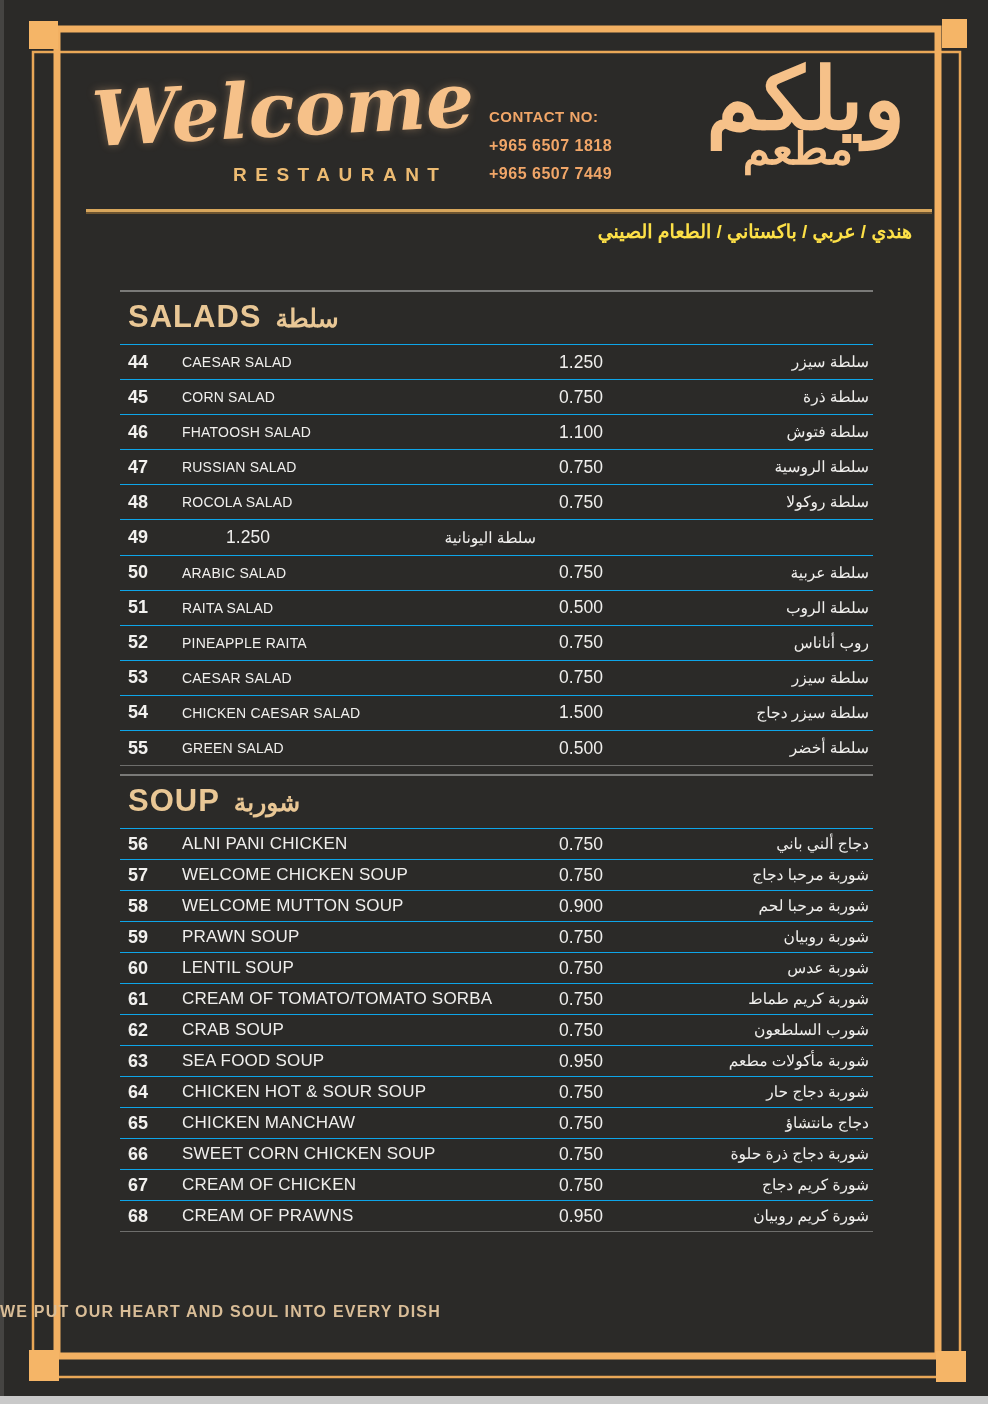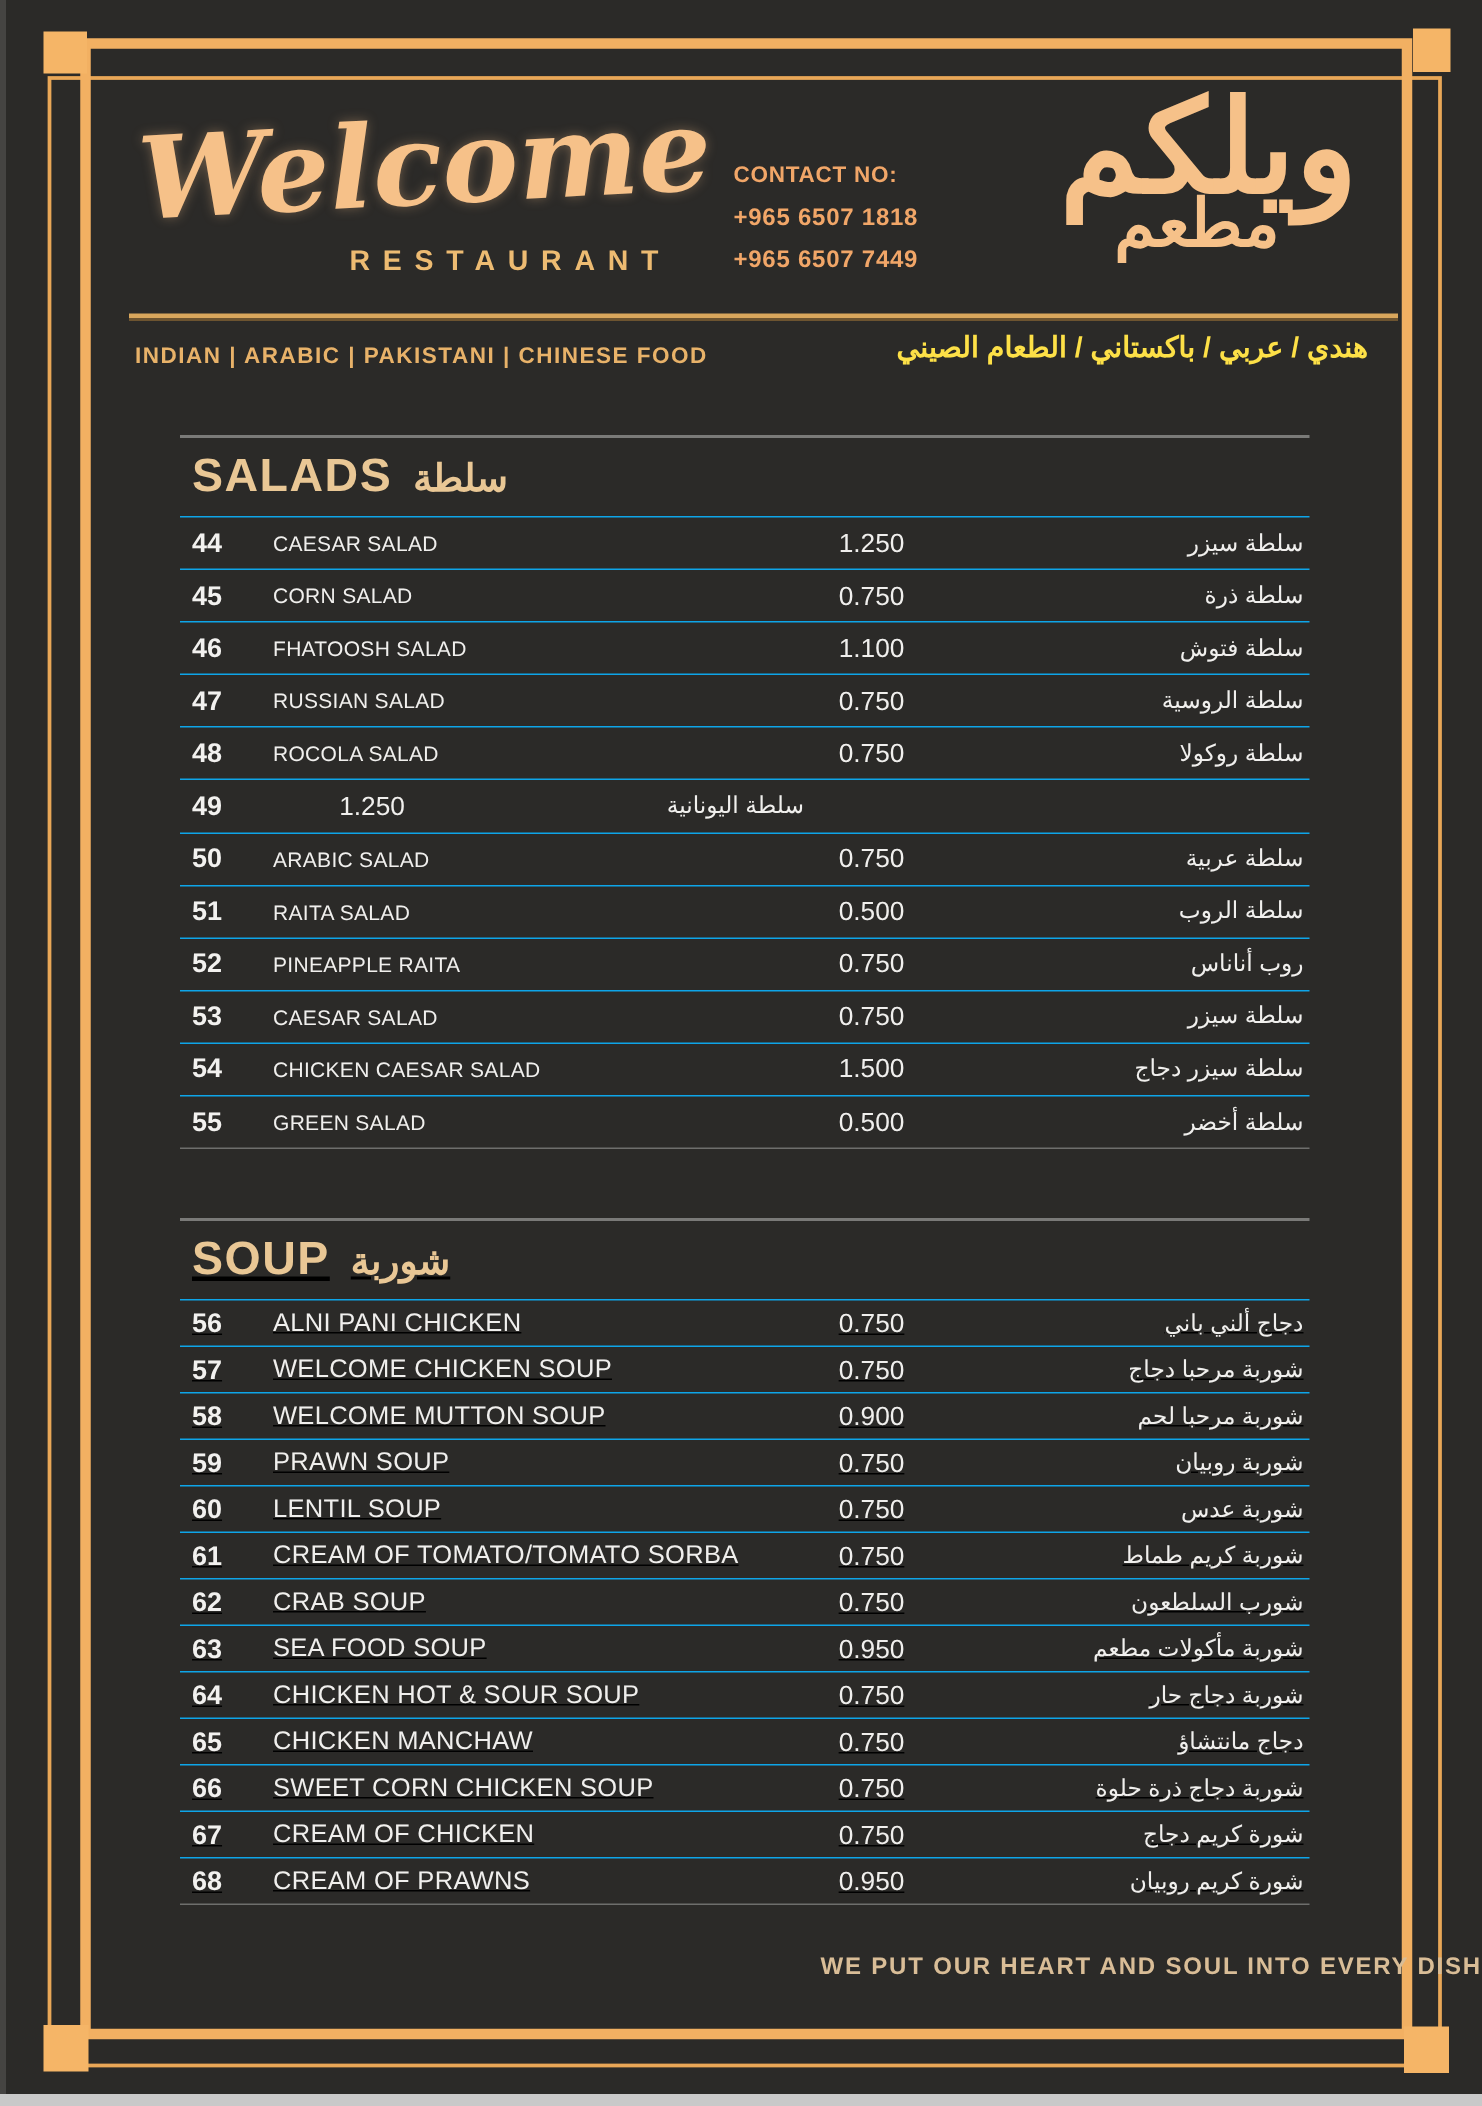--- a/index.html
+++ b/index.html
@@ -38,41 +38,41 @@
     font-size:15px; font-weight:bold; letter-spacing:1px; color:#e8b269;
   }
   .cuisine-ar {
     position:absolute; right:76px; top:220px;
     font-size:19px; font-weight:bold; color:#fde047; direction:rtl;
   }
 
   
   .section { position:absolute; left:120px; width:753px; }
   .section-0 { top:290px; }
-  .section-1 { top:812px;text-decoration:underline; }
+  .section-1 { top:774px; }
   .section-head {
     border-top:2px solid #7a7a78;
     padding:7px 0 9px 8px;
     display:flex; align-items:baseline; gap:14px;
   }
   .sec-title { font-size:31px; font-weight:800; letter-spacing:1px; color:#e9c795; }
   .sec-title-ar { font-size:25px; font-weight:bold; color:#e9c795; direction:rtl; }
   .rows { border-bottom:1px solid #6e6e6c; }
   .mrow { display:flex; align-items:center; border-top:1px solid #0ea5e9; }
   .section-0 .mrow { height:34.1px; }
   .section-1 .mrow { height:30px; }
   .num { width:50px; padding-left:8px; font-weight:bold; font-size:18px; color:#f2f1ef; }
   .iname { flex:1; padding-left:4px; font-size:14px; letter-spacing:.2px; color:#f0efed; white-space:nowrap; }
   .section-1 .iname { font-size:17px; }
   .price { width:140px; text-align:center; font-size:17.5px; color:#f0efed; }
   .arname { width:218px; text-align:right; padding-right:4px; font-size:15.5px; color:#f0efed; direction:rtl; white-space:nowrap; }
 
   .footer {
     position:absolute; left:0; top:1303px; width:100%;
-    text-align:right; font-size:16px; font-weight:bold;
+    text-align:left; font-size:16px; font-weight:bold;
     letter-spacing:1.2px; color:#d9bd97;
   }
 </style>
 </head>
 <body>
 
 <div class="page">
 
   <svg class="frame-svg" width="988" height="1404" viewBox="0 0 988 1404">
     <rect x="33" y="52" width="927" height="1325" fill="none" stroke="#e9a757" stroke-width="2.5"></rect>
@@ -93,21 +93,20 @@
     <div class="phone">+965 6507 7449</div>
   </div>
 
   <div class="logo-ar">
     <div class="logo-ar-1">ويلكم</div>
     <div class="logo-ar-2">مطعم</div>
   </div>
 
   <div class="header-divider"></div>
 
-  <div class="cuisine-en">INDIAN | ARABIC | PAKISTANI | CHINESE FOOD</div>
   <div class="cuisine-ar">هندي / عربي / باكستاني / الطعام الصيني</div>
 
   <div class="section section-0">
     <div class="section-head">
       <span class="sec-title">SALADS</span>
       <span class="sec-title-ar">سلطة</span>
     </div>
     <div class="rows">
   <div class="mrow">
     <span class="num">44</span>

